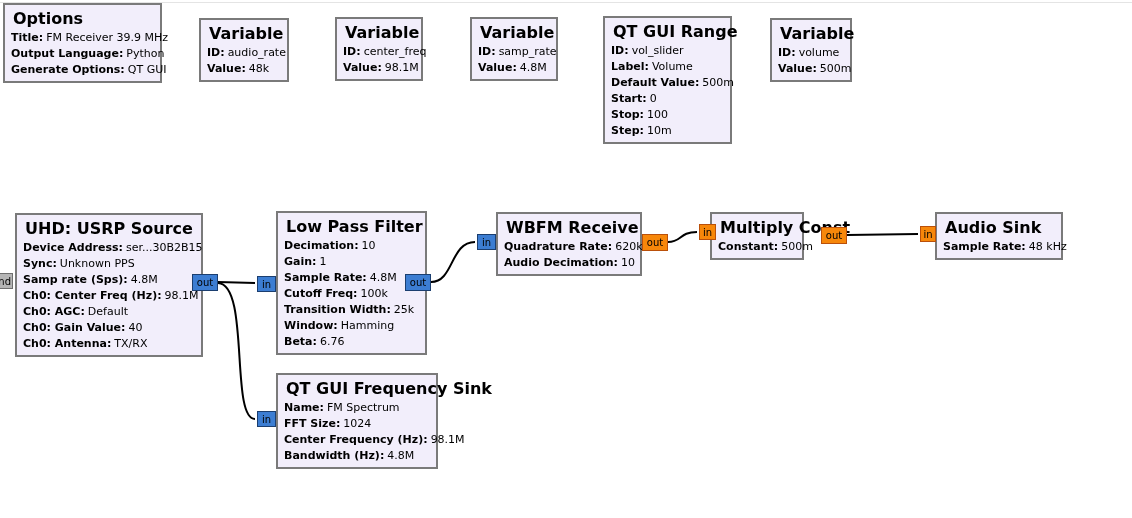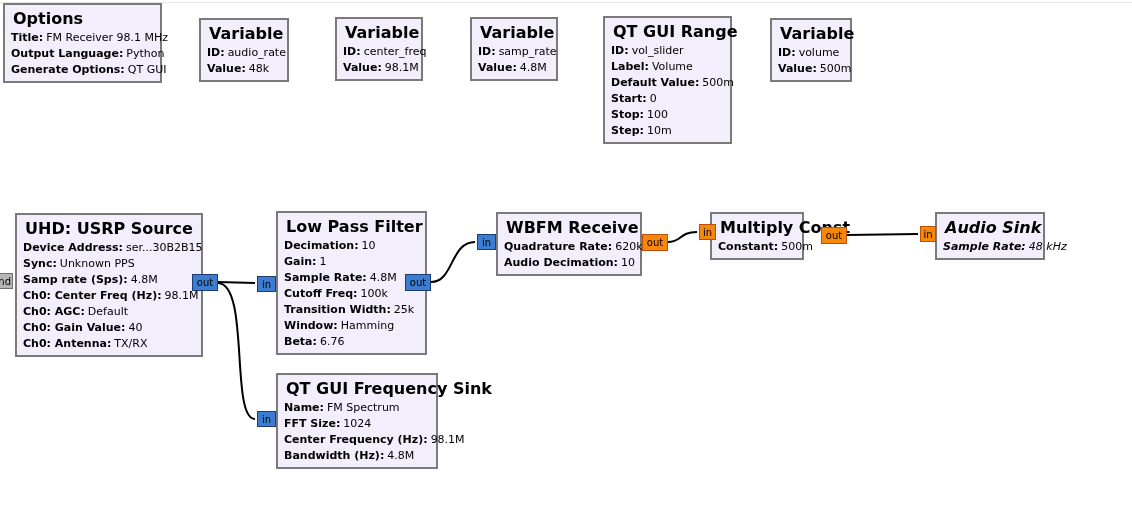--- a/index.html
+++ b/index.html
@@ -75,21 +75,21 @@
     </defs>
   <path d="M 218 282 L 255 283" stroke="#000000" marker-end="url(#arrowhead)"></path>
       <path d="M 218 283 C 250 284 230 419 255 419" stroke="#000000" marker-end="url(#arrowhead)"></path>
       <path d="M 431 282 C 454 282 450 242 475 242" stroke="#000000" marker-end="url(#arrowhead)"></path>
       <path d="M 668 242 C 682 242 679 232 697 232" stroke="#000000" marker-end="url(#arrowhead)"></path>
       <path d="M 847 235 L 918 234" stroke="#000000" marker-end="url(#arrowhead)"></path>
     </svg>
 
 <div class="grc-block" style="left: 3px; top: 3px; width: 159px; min-height: 68px; background: rgb(242, 238, 251); border-color: rgb(122, 122, 122);">
       <div class="block-title">Options</div>
-      <div class="param-row"><span class="param-key">Title:</span><span class="param-value">FM Receiver 98.1 MHz</span></div>
+      <div class="param-row"><span class="param-key">Title:</span><span class="param-value">FM Receiver 39.9 MHz</span></div>
       <div class="param-row"><span class="param-key">Output Language:</span><span class="param-value">Python</span></div>
       <div class="param-row"><span class="param-key">Generate Options:</span><span class="param-value">QT GUI</span></div>
     </div>
     <div class="grc-block" style="left: 199px; top: 18px; width: 90px; min-height: 53px; background: rgb(242, 238, 251); border-color: rgb(122, 122, 122);">
       <div class="block-title">Variable</div>
       <div class="param-row"><span class="param-key">ID:</span><span class="param-value">audio_rate</span></div>
       <div class="param-row"><span class="param-key">Value:</span><span class="param-value">48k</span></div>
     </div>
     <div class="grc-block" style="left: 335px; top: 17px; width: 88px; min-height: 54px; background: rgb(242, 238, 251); border-color: rgb(122, 122, 122);">
       <div class="block-title">Variable</div>
@@ -145,21 +145,21 @@
       <div class="param-row"><span class="param-key">Audio Decimation:</span><span class="param-value">10</span></div>
     </div>
     <div class="port" style="left: 477px; top: 234px; width: 19px; height: 16px; background: rgb(60, 125, 210); border-color: rgb(27, 62, 111);">in</div>
     <div class="port" style="left: 642px; top: 234px; width: 26px; height: 17px; background: rgb(247, 135, 10); border-color: rgb(186, 80, 10);">out</div>
     <div class="grc-block" style="left: 710px; top: 212px; width: 94px; min-height: 41px; background: rgb(242, 238, 251); border-color: rgb(122, 122, 122);">
       <div class="block-title">Multiply Const</div>
       <div class="param-row"><span class="param-key">Constant:</span><span class="param-value">500m</span></div>
     </div>
     <div class="port" style="left: 699px; top: 224px; width: 17px; height: 16px; background: rgb(247, 135, 10); border-color: rgb(186, 80, 10);">in</div>
     <div class="port" style="left: 821px; top: 227px; width: 26px; height: 17px; background: rgb(247, 135, 10); border-color: rgb(186, 80, 10);">out</div>
-    <div class="grc-block" style="left: 935px; top: 212px; width: 110px; min-height: 43px; background: rgb(242, 238, 251); border-color: rgb(122, 122, 122); font-style: italic;">
+    <div class="grc-block" style="left: 935px; top: 212px; width: 128px; min-height: 43px; background: rgb(242, 238, 251); border-color: rgb(122, 122, 122);">
       <div class="block-title">Audio Sink</div>
       <div class="param-row"><span class="param-key">Sample Rate:</span><span class="param-value">48 kHz</span></div>
     </div>
     <div class="port" style="left: 920px; top: 226px; width: 16px; height: 16px; background: rgb(247, 135, 10); border-color: rgb(186, 80, 10);">in</div>
     <div class="grc-block" style="left: 276px; top: 373px; width: 162px; min-height: 88px; background: rgb(242, 238, 251); border-color: rgb(122, 122, 122);">
       <div class="block-title">QT GUI Frequency Sink</div>
       <div class="param-row"><span class="param-key">Name:</span><span class="param-value">FM Spectrum</span></div>
       <div class="param-row"><span class="param-key">FFT Size:</span><span class="param-value">1024</span></div>
       <div class="param-row"><span class="param-key">Center Frequency (Hz):</span><span class="param-value">98.1M</span></div>
       <div class="param-row"><span class="param-key">Bandwidth (Hz):</span><span class="param-value">4.8M</span></div>

